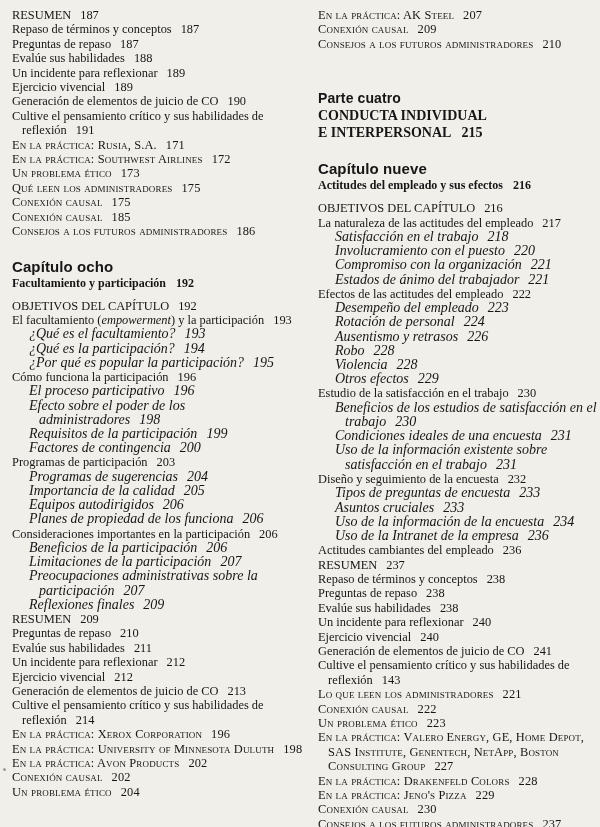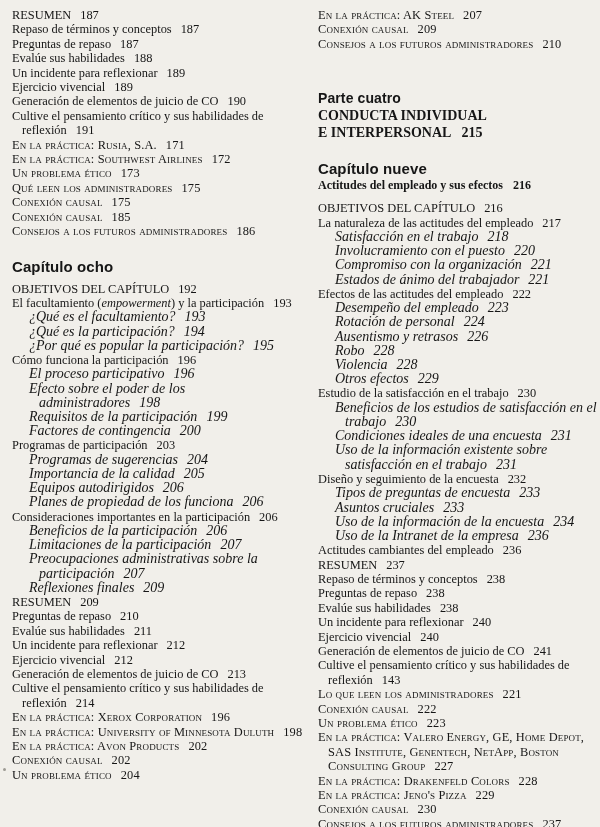--- a/index.html
+++ b/index.html
@@ -64,20 +64,21 @@
       <div class="entry main"><span class="t">Cultive el pensamiento crítico y sus habilidades de reflexión</span><span class="pg">191</span></div>
       <div class="entry feature"><span class="t">En la práctica: Rusia, S.A.</span><span class="pg">171</span></div>
       <div class="entry feature"><span class="t">En la práctica: Southwest Airlines</span><span class="pg">172</span></div>
       <div class="entry feature"><span class="t">Un problema ético</span><span class="pg">173</span></div>
       <div class="entry feature"><span class="t">Qué leen los administradores</span><span class="pg">175</span></div>
       <div class="entry feature"><span class="t">Conexión causal</span><span class="pg">175</span></div>
       <div class="entry feature"><span class="t">Conexión causal</span><span class="pg">185</span></div>
       <div class="entry feature"><span class="t">Consejos a los futuros administradores</span><span class="pg">186</span></div>
       <div class="ch-head">
         <div class="kicker">Capítulo ocho</div>
+        <div class="ch-title"><span>Facultamiento y participación</span><span class="pg">192</span></div>
       </div>
       <div class="entry main"><span class="t">OBJETIVOS DEL CAPÍTULO</span><span class="pg">192</span></div>
       <div class="entry main"><span class="t"><span>El facultamiento (</span><i>empowerment</i><span>) y la participación</span></span><span class="pg">193</span></div>
       <div class="entry sub"><span class="t">¿Qué es el facultamiento?</span><span class="pg">193</span></div>
       <div class="entry sub"><span class="t">¿Qué es la participación?</span><span class="pg">194</span></div>
       <div class="entry sub"><span class="t">¿Por qué es popular la participación?</span><span class="pg">195</span></div>
       <div class="entry main"><span class="t">Cómo funciona la participación</span><span class="pg">196</span></div>
       <div class="entry sub"><span class="t">El proceso participativo</span><span class="pg">196</span></div>
       <div class="entry sub"><span class="t">Efecto sobre el poder de los administradores</span><span class="pg">198</span></div>
       <div class="entry sub"><span class="t">Requisitos de la participación</span><span class="pg">199</span></div>

